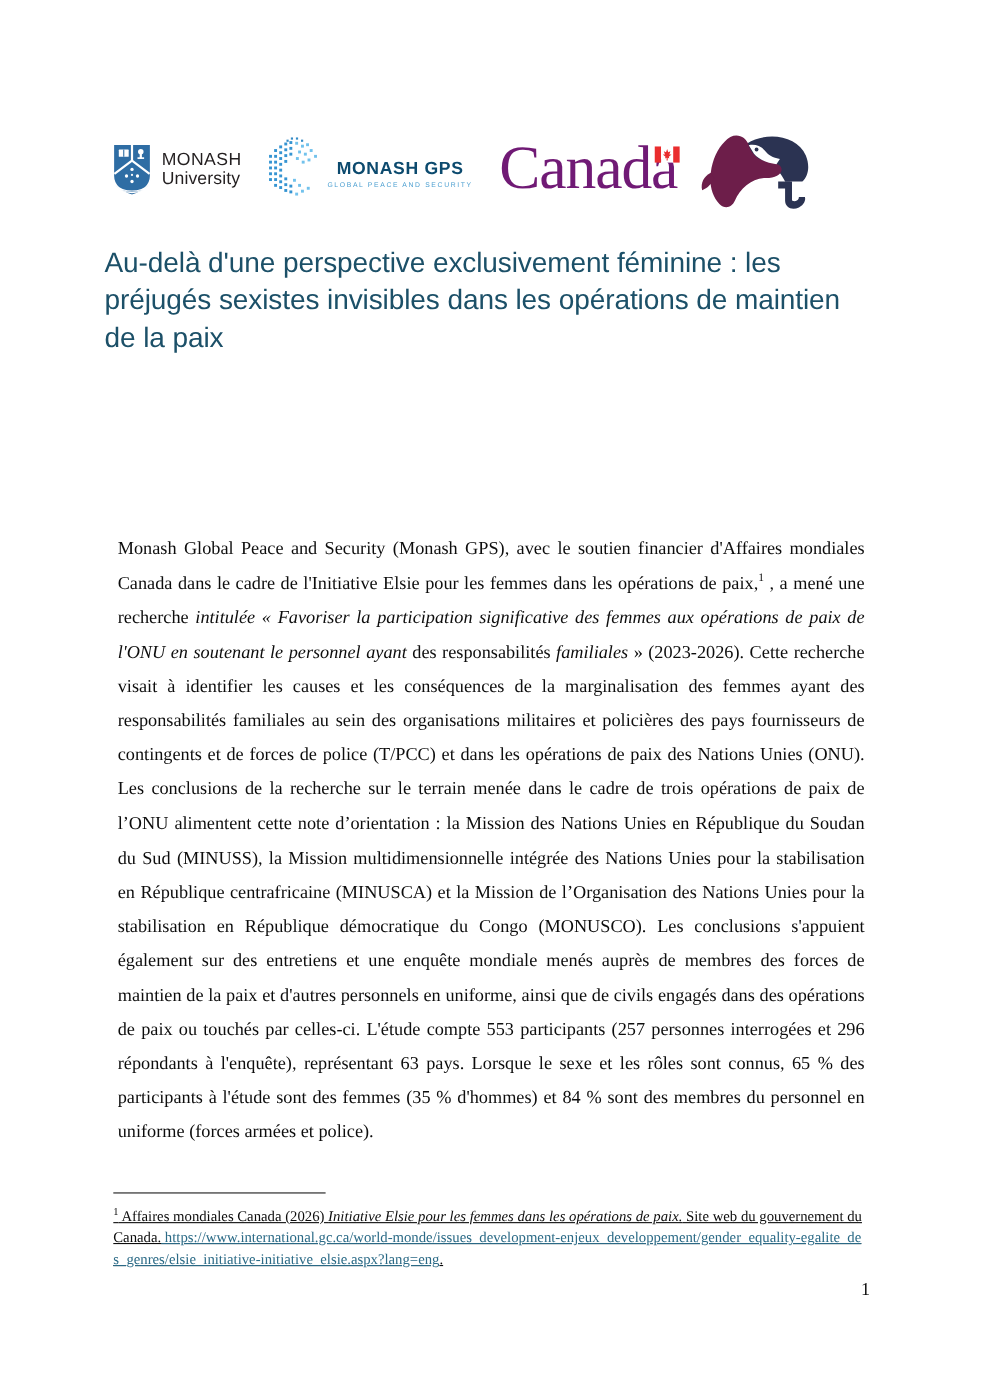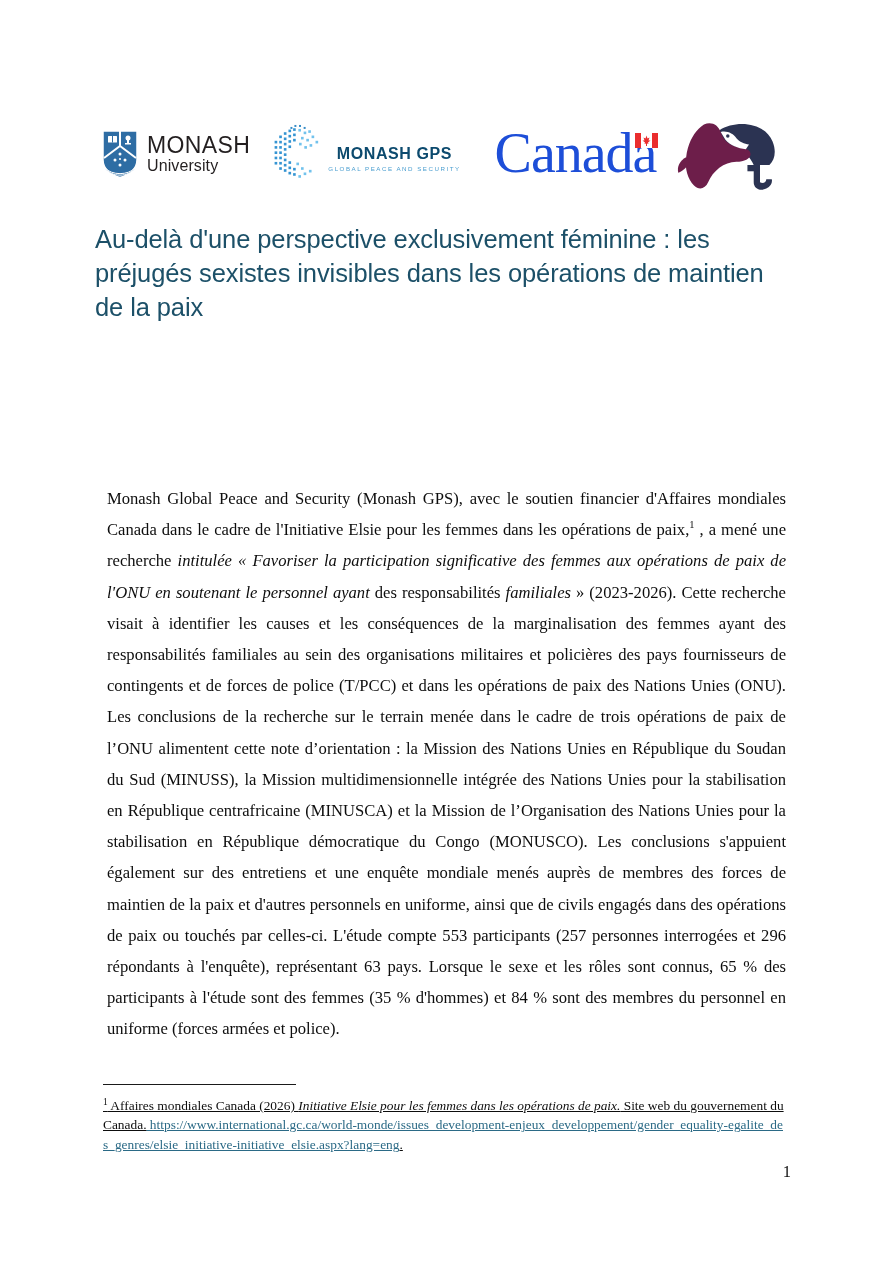--- a/index.html
+++ b/index.html
@@ -52,21 +52,21 @@
     height: 50px;
     flex: none;
   }
   .monash-wordmark {
     display: flex;
     flex-direction: column;
     line-height: 1.0;
   }
   .monash-wordmark .m1 {
     font-family: "Liberation Sans", sans-serif;
-    font-size: 23px;
+    font-size: 16px;
     letter-spacing: 0.4px;
     color: #231f20;
     font-weight: 400;
   }
   .monash-wordmark .m2 {
     font-family: "Liberation Sans", sans-serif;
     font-size: 16px;
     letter-spacing: 0.1px;
     color: #231f20;
     font-weight: 400;
@@ -101,23 +101,22 @@
   
   .canada-logo {
     margin-left: 24px;
     position: relative;
     align-items: flex-end;
   }
   .canada-word {
     font-family: "Liberation Serif", serif;
     font-size: 56px;
     line-height: 0.95;
-    color: #1d4ed8;
+    color: #701a75;
     letter-spacing: -1px;
-    margin-left: 10px;
   }
   .canada-flag {
     width: 23px;
     height: 15px;
     position: relative;
     margin-left: -21px;
     margin-bottom: 33px;
     flex: none;
   }
 

